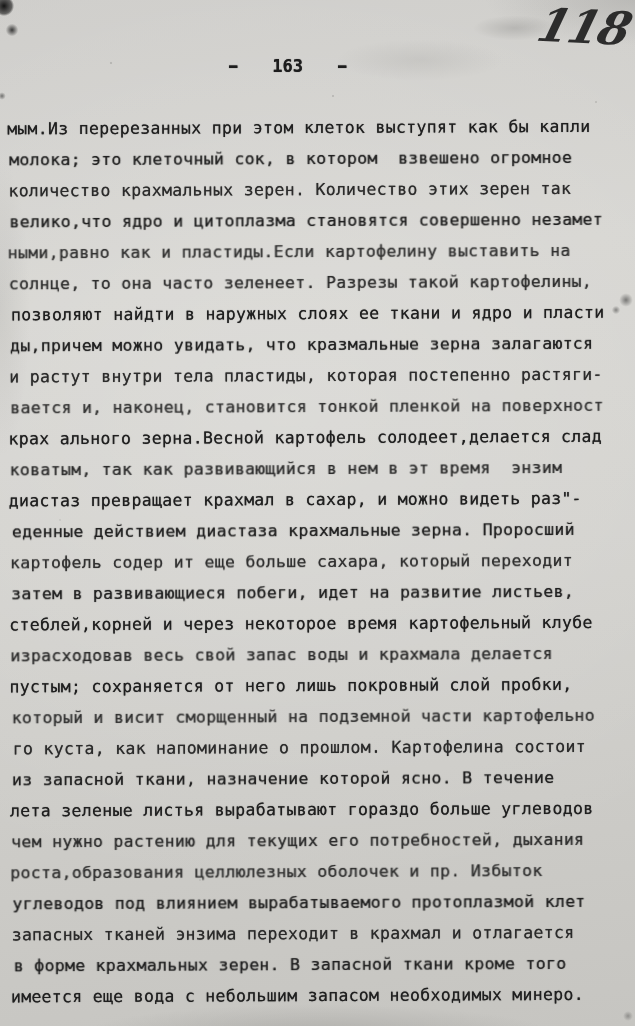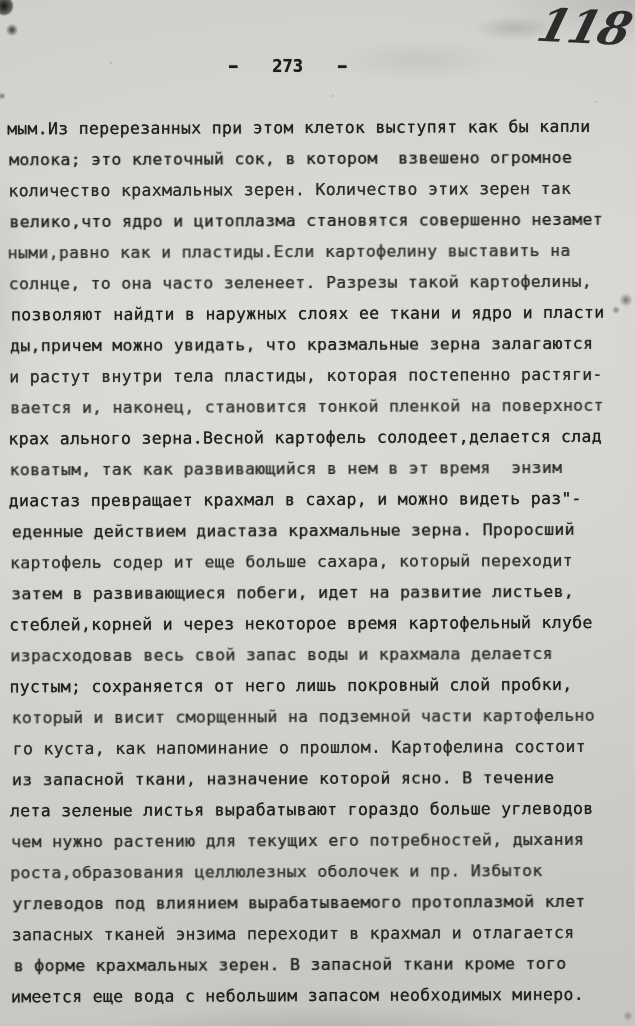--- a/index.html
+++ b/index.html
@@ -76,21 +76,21 @@
 
 <div class="scan">
 
   <div class="grime"></div>
   <div class="speckles"></div>
 
   <div class="handwritten">118</div>
 
   <div class="pagehead">
     <span class="dash">-</span>
-    <span>273</span>
+    <span>163</span>
     <span class="dash">-</span>
   </div>
 
   <div class="textblock">
       <div class="line">мым.Из перерезанных при этом клеток выступят как бы капли</div>
       <div class="line">молока; это клеточный сок, в котором  взвешено огромное</div>
       <div class="line">количество крахмальных зерен. Количество этих зерен так</div>
       <div class="line">велико,что ядро и цитоплазма становятся совершенно незамет</div>
       <div class="line">ными,равно как и пластиды.Если картофелину выставить на</div>
       <div class="line">солнце, то она часто зеленеет. Разрезы такой картофелины,</div>

